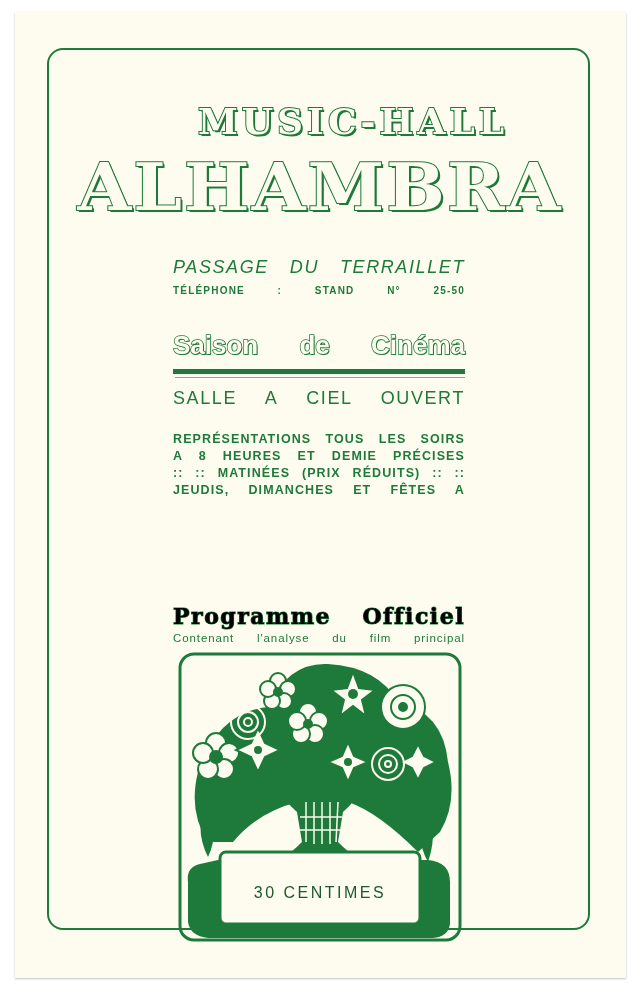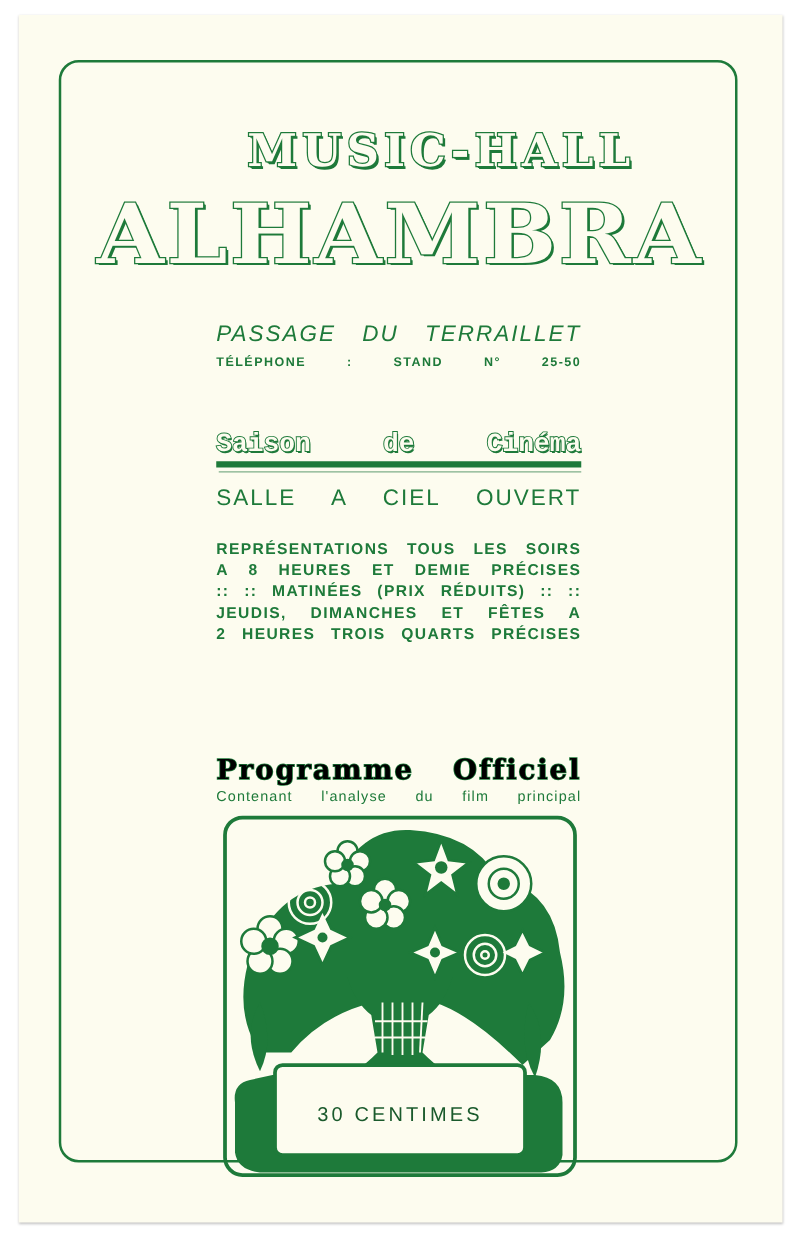--- a/index.html
+++ b/index.html
@@ -11,23 +11,23 @@
            border:2.5px solid #1e7a3a; border-radius:16px; box-sizing:border-box; }
   .center { position:absolute; left:0; width:640px; text-align:center; }
   .outline-text { font-family:"DejaVu Serif", serif; font-weight:bold; color:#fdfcef;
                   -webkit-text-stroke:2px #1e7a3a; paint-order: stroke fill;
                   text-shadow: 1px 1px 0 #1e7a3a, 2px 2px 0 #1e7a3a; }
   #music-hall { top:100px; font-size:36px; letter-spacing:4px;margin-left:33px; }
   #alhambra { top:148px; font-size:66px; letter-spacing:2px; transform:scaleX(1.05); }
   .block { position:absolute; left:173px; width:292px; color:#1e7a3a; }
   #address { top:257px; font-size:18px; letter-spacing:1.6px; text-align:justify; text-align-last:justify;font-style:italic; }
   #phone { top:285px; font-size:10px; font-weight:bold; letter-spacing:1.2px; text-align-last:justify; }
-  #saison { top:330px; font-family:Liberation Mono, monospace; font-weight:bold; font-size:21px; color:#fdfcef;
+  #saison { top:330px; font-family:Liberation Sans, sans-serif; font-weight:bold; font-size:26px; color:#fdfcef;
             -webkit-text-stroke:1.5px #1e7a3a; paint-order: stroke fill; text-shadow:1px 1px 0 #1e7a3a;
-            text-align-last:justify; white-space:nowrap;margin-top:15px; }
+            text-align-last:justify; white-space:nowrap; }
   #rule-thick { position:absolute; left:173px; top:369px; width:292px; height:5px; background:#1e7a3a; }
   #rule-thin { position:absolute; left:175px; top:377px; width:290px; height:1px; background:#7fae8a; }
   #salle { top:388px; font-size:18px; letter-spacing:1.6px; text-align-last:justify; }
   #schedule { top:431px; font-size:12.5px; font-weight:bold; line-height:17px; letter-spacing:1.1px; }
   #schedule div { text-align-last:justify; white-space:nowrap; }
   #prog-title { top:603px; font-family:"DejaVu Serif", serif; font-weight:bold; font-size:22px; color:#000000;
                 -webkit-text-stroke:1.2px #1e7a3a; paint-order: stroke fill; letter-spacing:1.5px;
                 text-align-last:justify; white-space:nowrap; }
   #prog-sub { top:632px; font-size:11.5px; font-weight:normal; letter-spacing:0.9px; text-align-last:justify; white-space:nowrap; }
   .illus { position:absolute; left:178px; top:652px; width:284px; height:294px; }
@@ -49,21 +49,20 @@
 <div id="saison" class="block">Saison de Cinéma</div>
 <div id="rule-thick"></div>
 <div id="rule-thin"></div>
 <div id="salle" class="block">SALLE A CIEL OUVERT</div>
 
 <div id="schedule" class="block">
   <div>REPRÉSENTATIONS TOUS LES SOIRS</div>
   <div>A 8 HEURES ET DEMIE PRÉCISES</div>
   <div>:: :: MATINÉES (PRIX RÉDUITS) :: ::</div>
   <div>JEUDIS, DIMANCHES ET FÊTES A</div>
-  <div>2 HEURES TROIS QUARTS PRÉCISES</div>
 </div>
 
 <div id="prog-title" class="block">Programme Officiel</div>
 <div id="prog-sub" class="block">Contenant l'analyse du film principal</div>
 
 <div class="illus">
   <svg width="284" height="294" viewBox="0 0 284 294">
 
     <rect x="2" y="2" width="280" height="286" rx="14" fill="none" stroke="#1e7a3a" stroke-width="3"></rect>
 

